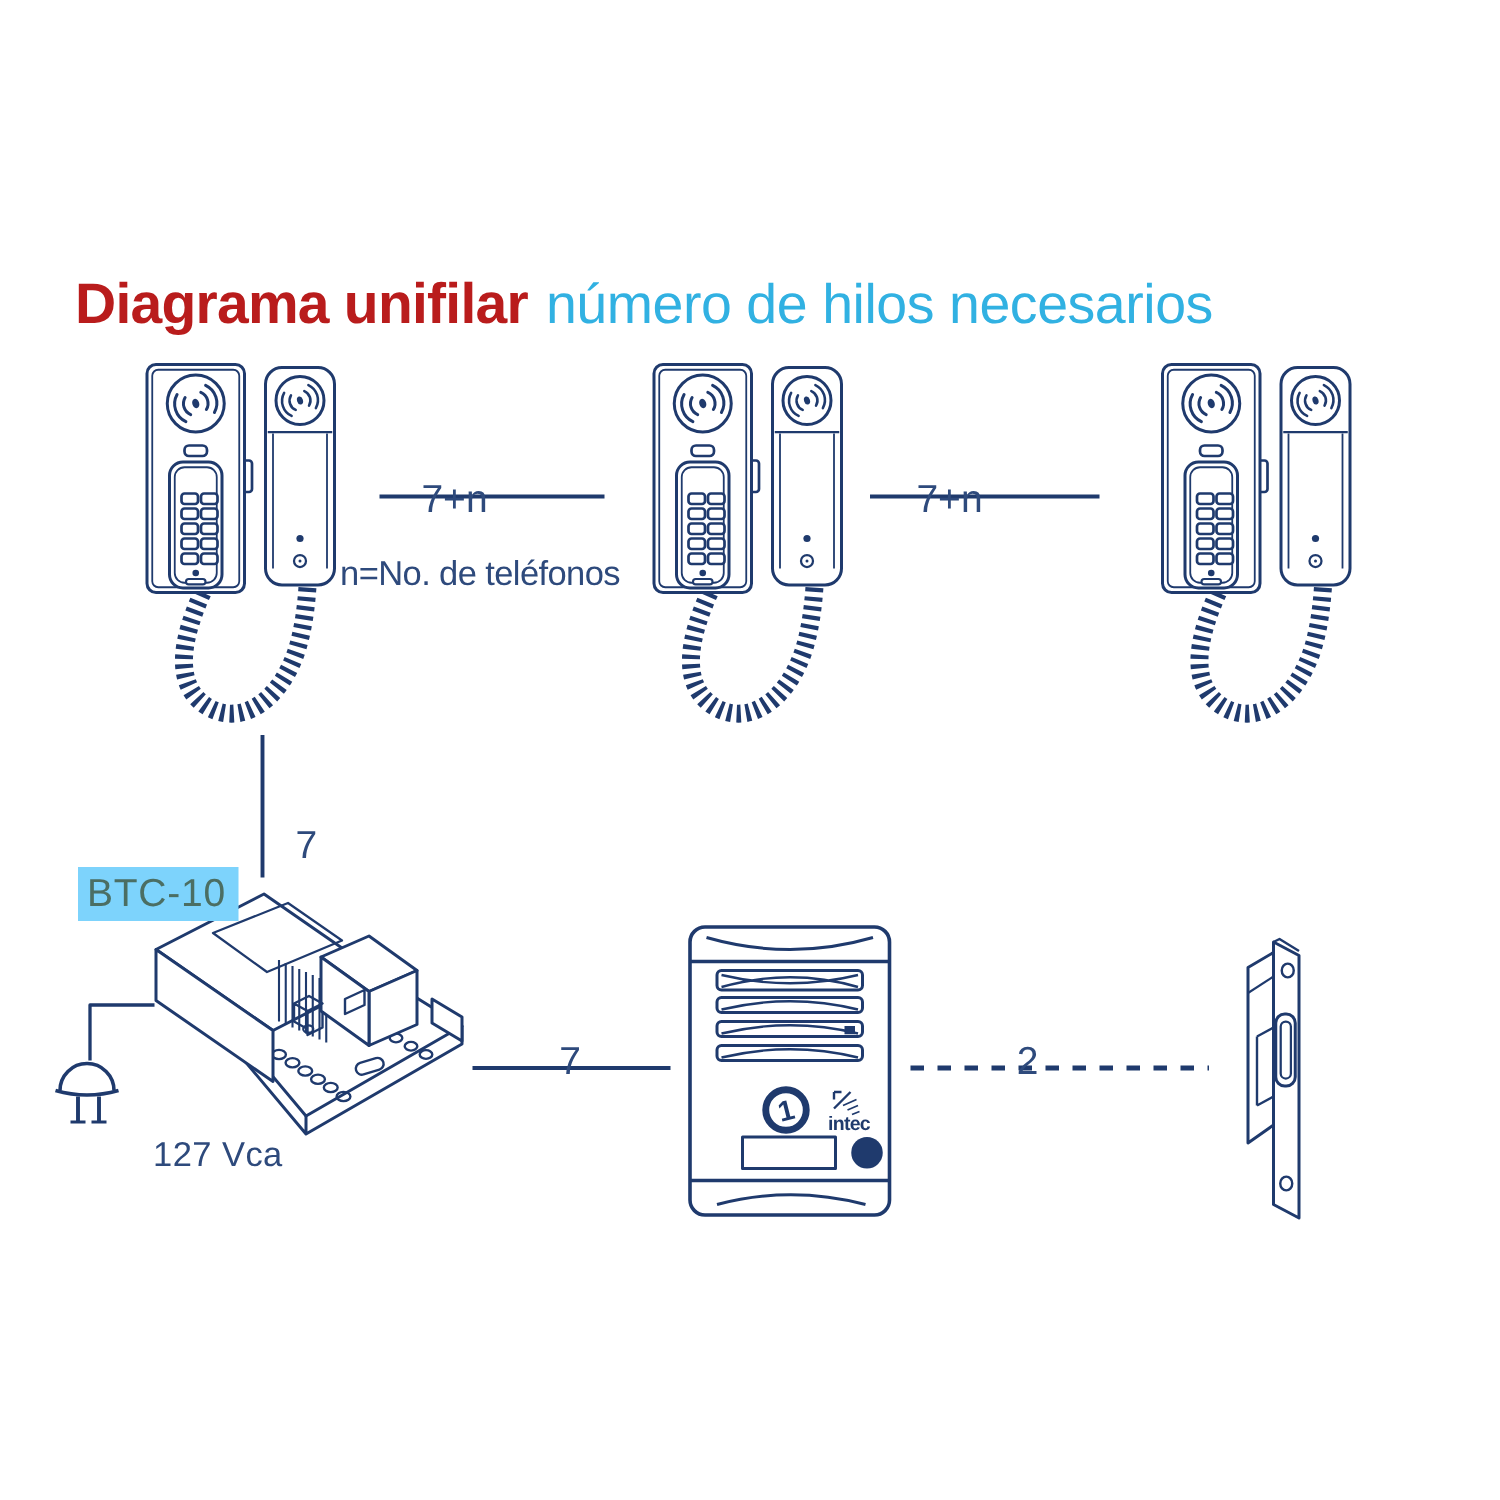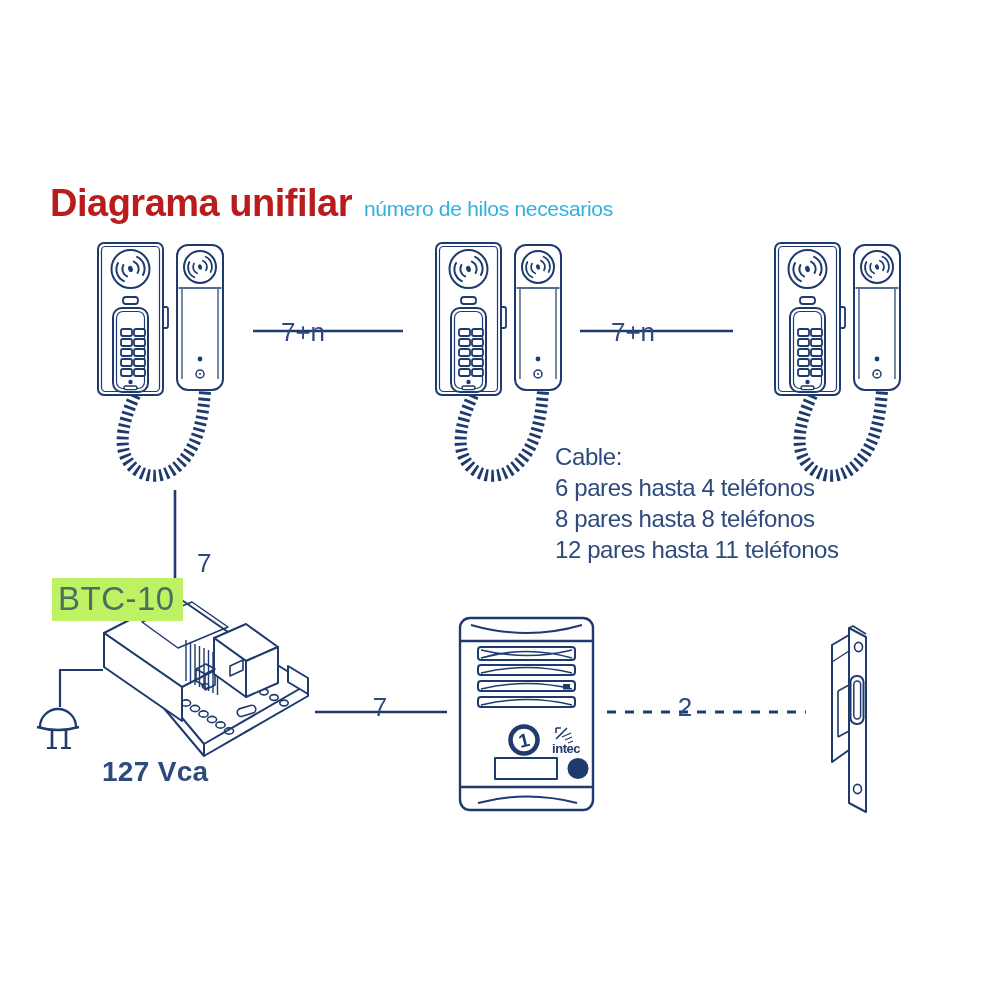--- a/index.html
+++ b/index.html
@@ -5,28 +5,28 @@
   html,body{margin:0;padding:0;background:#ffffff;}
   #canvas{
     position:relative;width:1000px;height:1000px;background:#ffffff;overflow:hidden;
     font-family:"Liberation Sans","DejaVu Sans",sans-serif;
   }
   #art{position:absolute;left:0;top:0;}
   .lbl{position:absolute;color:#2e4a7c;white-space:nowrap;margin-top:26px;}
   .center{transform:translateX(-50%);}
   #title-row{position:absolute;left:50px;top:182px;white-space:nowrap;}
   #title-main{color:#b91c1c;font-weight:bold;font-size:38px;letter-spacing:-0.5px;}
-  #title-sub{color:#31b1e2;font-size:21px;margin-left:12px;letter-spacing:-0.3px;}
+  #title-sub{color:#31b1e2;font-size:37px;margin-left:12px;letter-spacing:-0.3px;}
   .wire-num{font-size:26px;}
   .note{font-size:23px;letter-spacing:-0.4px;}
   #cable-block{position:absolute;left:555px;top:441px;color:#2e4a7c;font-size:24px;
     line-height:31px;letter-spacing:-0.4px;}
-  #psu-model{position:absolute;left:52px;top:578px;background:#bef264;color:#4b6e63;
-    font-size:33px;padding:2px 8px 3px 6px;letter-spacing:0.5px;}
-  #psu-voltage{position:absolute;left:102px;top:756px;font-size:28px;color:#2e4a7c;letter-spacing:0.3px;font-weight:bold;}
+  #psu-model{position:absolute;left:52px;top:578px;background:#7dd3fc;color:#4b6e63;
+    font-size:26px;padding:2px 8px 3px 6px;letter-spacing:0.5px;}
+  #psu-voltage{position:absolute;left:102px;top:756px;font-size:23px;color:#2e4a7c;letter-spacing:0.3px;}
 </style>
 </head>
 <body>
 
 <div id="canvas">
 
   <svg id="art" width="1000" height="1000" viewBox="0 0 1000 1000">
     <defs>
 
       <g id="spk" stroke="#1f3a6d" fill="none" stroke-width="2" stroke-linecap="round">
@@ -177,28 +177,23 @@
       <ellipse cx="858.5" cy="647" rx="4" ry="4.6" fill="none" stroke-width="1.6"></ellipse>
       <ellipse cx="857.5" cy="789" rx="4" ry="4.6" fill="none" stroke-width="1.6"></ellipse>
     </g>
   </svg>
 
   <div id="title-row">
     <span id="title-main">Diagrama unifilar</span><span id="title-sub">número de hilos necesarios</span>
   </div>
 
   <div class="lbl wire-num center" style="left:303px;top:291px;">7+n</div>
+  <div class="lbl note center" style="left:320px;top:343px;">n=No. de teléfonos</div>
   <div class="lbl wire-num center" style="left:633px;top:291px;">7+n</div>
   <div class="lbl wire-num" style="left:197px;top:522px;">7</div>
   <div class="lbl wire-num center" style="left:380px;top:666px;">7</div>
   <div class="lbl wire-num center" style="left:685px;top:666px;">2</div>
 
-  <div id="cable-block">
-    <div>Cable:</div>
-    <div>6 pares hasta 4 teléfonos</div>
-    <div>8 pares hasta 8 teléfonos</div>
-    <div>12 pares hasta 11 teléfonos</div>
-  </div>
 
   <div id="psu-model">BTC-10</div>
   <div id="psu-voltage">127 Vca</div>
 
 </div>
 
 </body></html>

